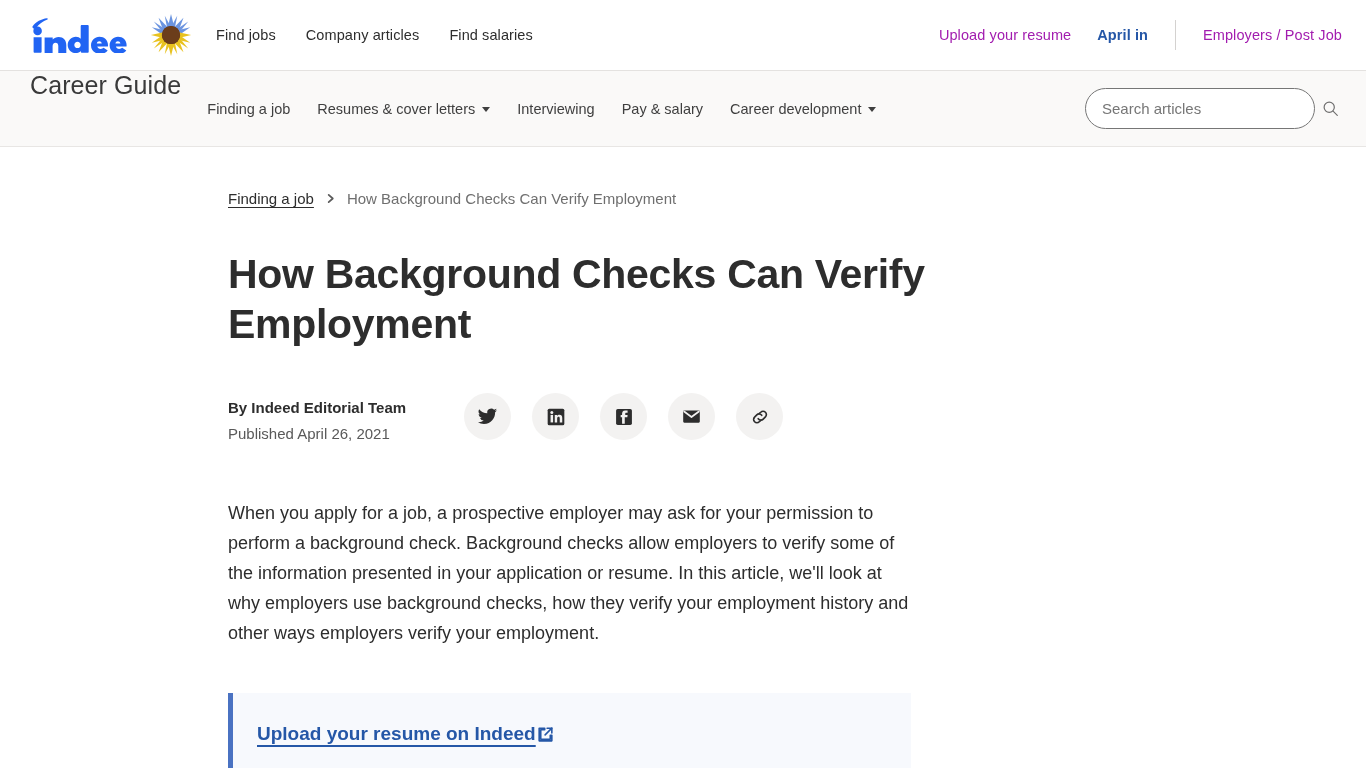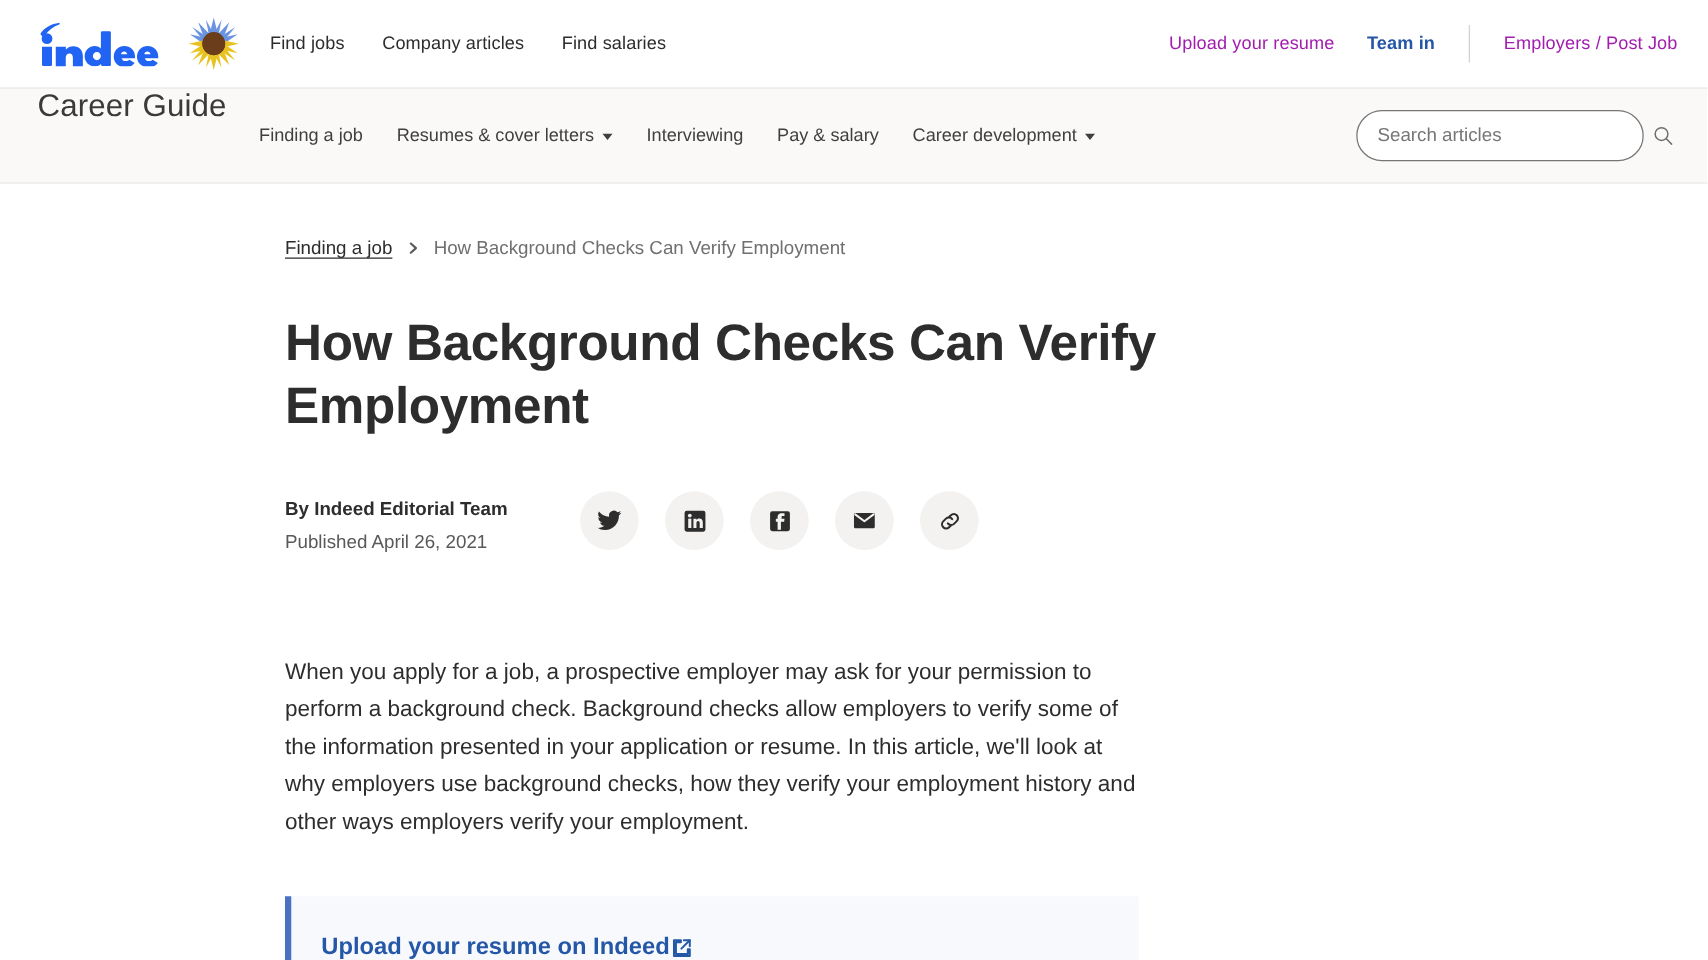--- a/index.html
+++ b/index.html
@@ -192,21 +192,21 @@
     background: #f3f2f1;
     border: none;
     display: flex;
     align-items: center;
     justify-content: center;
     cursor: pointer;
     padding: 0;
   }
 
   .article-p {
-    margin: 78px 0 0 0;
+    margin: 54px 0 0 0;
     font-size: 18px;
     line-height: 30px;
     color: #2d2d2d;
     max-width: 690px;
   }
 
   .callout {
     margin-top: 45px;
     width: 683px;
     background: #f7f9fd;
@@ -289,21 +289,21 @@
   </div>
 
   <nav class="top-nav">
     <a href="#">Find jobs</a>
     <a href="#">Company articles</a>
     <a href="#">Find salaries</a>
   </nav>
 
   <div class="top-right">
     <a href="#" class="upload-resume">Upload your resume</a>
-    <a href="#" class="sign-in">Team in</a>
+    <a href="#" class="sign-in">April in</a>
     <span class="vdivider"></span>
     <a href="#">Employers / Post Job</a>
   </div>
 </header>
 
 <div class="guide-bar">
   <a href="#" class="guide-title" style="text-decoration:none;">Career Guide</a>
 
   <nav class="guide-nav">
     <a href="#" class="gitem">

